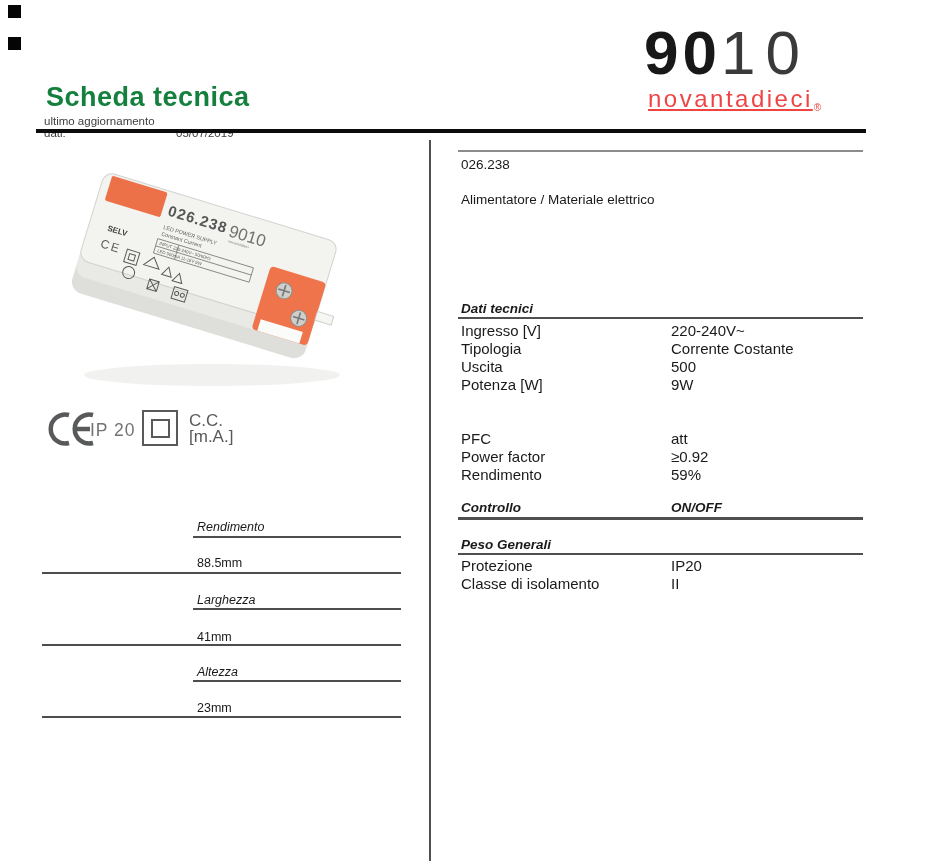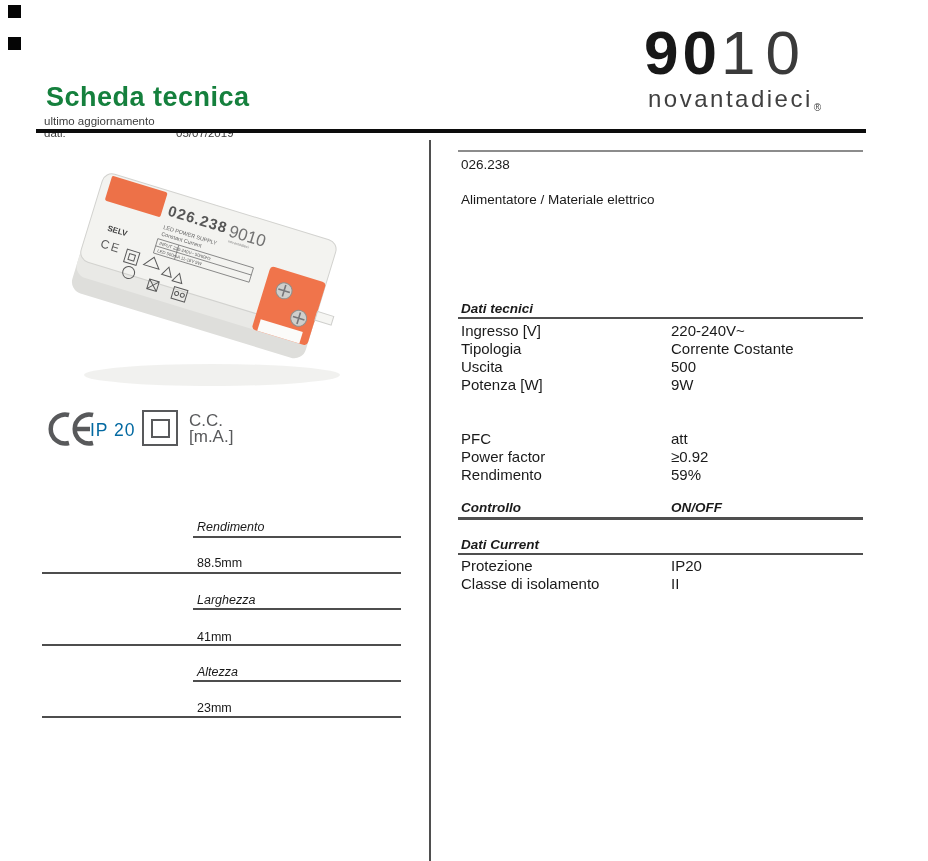--- a/index.html
+++ b/index.html
@@ -12,41 +12,41 @@
   .sq1{top:5px;} .sq2{top:37px;}
   
   .title{position:absolute;left:46px;top:82px;font-size:27px;font-weight:bold;color:#15803d;letter-spacing:.5px;}
   .updated{position:absolute;left:44px;top:115px;font-size:11.5px;color:#3d3d3d;}
   .updated .lbl{display:inline-block;width:132px;}
   .rule-thick{position:absolute;left:36px;top:129px;width:830px;height:4px;background:#0c0c0c;}
   
   .logo-numbers{position:absolute;left:644px;top:22px;font-size:62px;line-height:1;color:#181818;letter-spacing:4px;white-space:nowrap;}
   .n-bold{font-weight:700;margin-top:22px;}
   .n-light{font-weight:400;color:#3a3a3a;letter-spacing:10px;}
-  .logo-name{position:absolute;left:648px;top:85px;font-size:24px;letter-spacing:2.5px;color:#404040;white-space:nowrap;}
+  .logo-name{position:absolute;left:648px;top:85px;font-size:24px;letter-spacing:2.5px;color:#ef4444;white-space:nowrap;text-decoration:underline;}
   .reg{font-size:10px;letter-spacing:0;vertical-align:-4px;margin-left:1px;}
   
   .divider-v{position:absolute;left:429px;top:140px;width:2px;height:721px;background:#4f4f4f;}
   
   .code-rule{position:absolute;left:458px;top:150px;width:405px;height:2px;background:#8c8c8c;}
   .code{position:absolute;left:461px;top:157px;font-size:13.5px;}
   .category{position:absolute;left:461px;top:192px;font-size:13.5px;}
   .sec-title{position:absolute;left:461px;font-size:13.5px;font-weight:bold;font-style:italic;}
   .t1{top:301px;} .t2{top:537px;}
   .sec-rule{position:absolute;left:458px;width:405px;height:2px;background:#4f4f4f;}
   .r1{top:317px;} .r2{top:517px;height:2.5px;} .r3{top:553px;}
   .rows{position:absolute;left:461px;width:402px;}
   .rows1{top:321px;} .rows2{top:429px;} .rows3{top:556px;}
   .row{display:flex;height:18.2px;align-items:center;font-size:15px;}
   .rl{width:210px;} .rv{flex:1;}
   .controllo{position:absolute;left:461px;top:500px;width:402px;display:flex;font-size:13.5px;font-weight:bold;font-style:italic;}
   .controllo .rl{width:210px;}
   
   .ce-svg{position:absolute;left:41px;top:411px;}
-  .ip{position:absolute;left:90px;top:420px;font-size:17.5px;color:#0369a1;letter-spacing:1px;}
+  .ip{position:absolute;left:90px;top:420px;font-size:17.5px;color:#737373;letter-spacing:1px;}
   .class2{position:absolute;left:142px;top:410px;width:36px;height:36px;border:2.5px solid #58595b;display:flex;align-items:center;justify-content:center;box-sizing:border-box;}
   .class2 .inner{width:19px;height:19px;border:2.5px solid #58595b;box-sizing:border-box;}
   .cc{position:absolute;left:189px;top:413px;font-size:17px;line-height:16px;color:#58595b;}
   
   .dim-label{position:absolute;left:197px;font-size:12.5px;font-style:italic;}
   .dim-value{position:absolute;left:197px;font-size:12.5px;}
   .lineA{position:absolute;left:193px;width:208px;height:2px;background:#4d4d4d;}
   .lineB{position:absolute;left:42px;width:359px;height:2px;background:#4d4d4d;}
   .dl0{top:520px;} .la0{top:536px;} .dv0{top:556px;} .lb0{top:572px;}
   .dl1{top:593px;} .la1{top:608px;} .dv1{top:630px;} .lb1{top:644px;}
@@ -184,21 +184,21 @@
         <div class="rv">59%</div>
       </div>
   </div>
 
   <div class="controllo">
     <div class="rl">Controllo</div>
     <div class="rv">ON/OFF</div>
   </div>
   <div class="sec-rule r2"></div>
 
-  <div class="sec-title t2">Dati Current</div>
+  <div class="sec-title t2">Peso Generali</div>
   <div class="sec-rule r3"></div>
   <div class="rows rows3">
     <div class="row">
         <div class="rl">Protezione</div>
         <div class="rv">IP20</div>
       </div>
     <div class="row">
         <div class="rl">Classe di isolamento</div>
         <div class="rv">II</div>
       </div>

